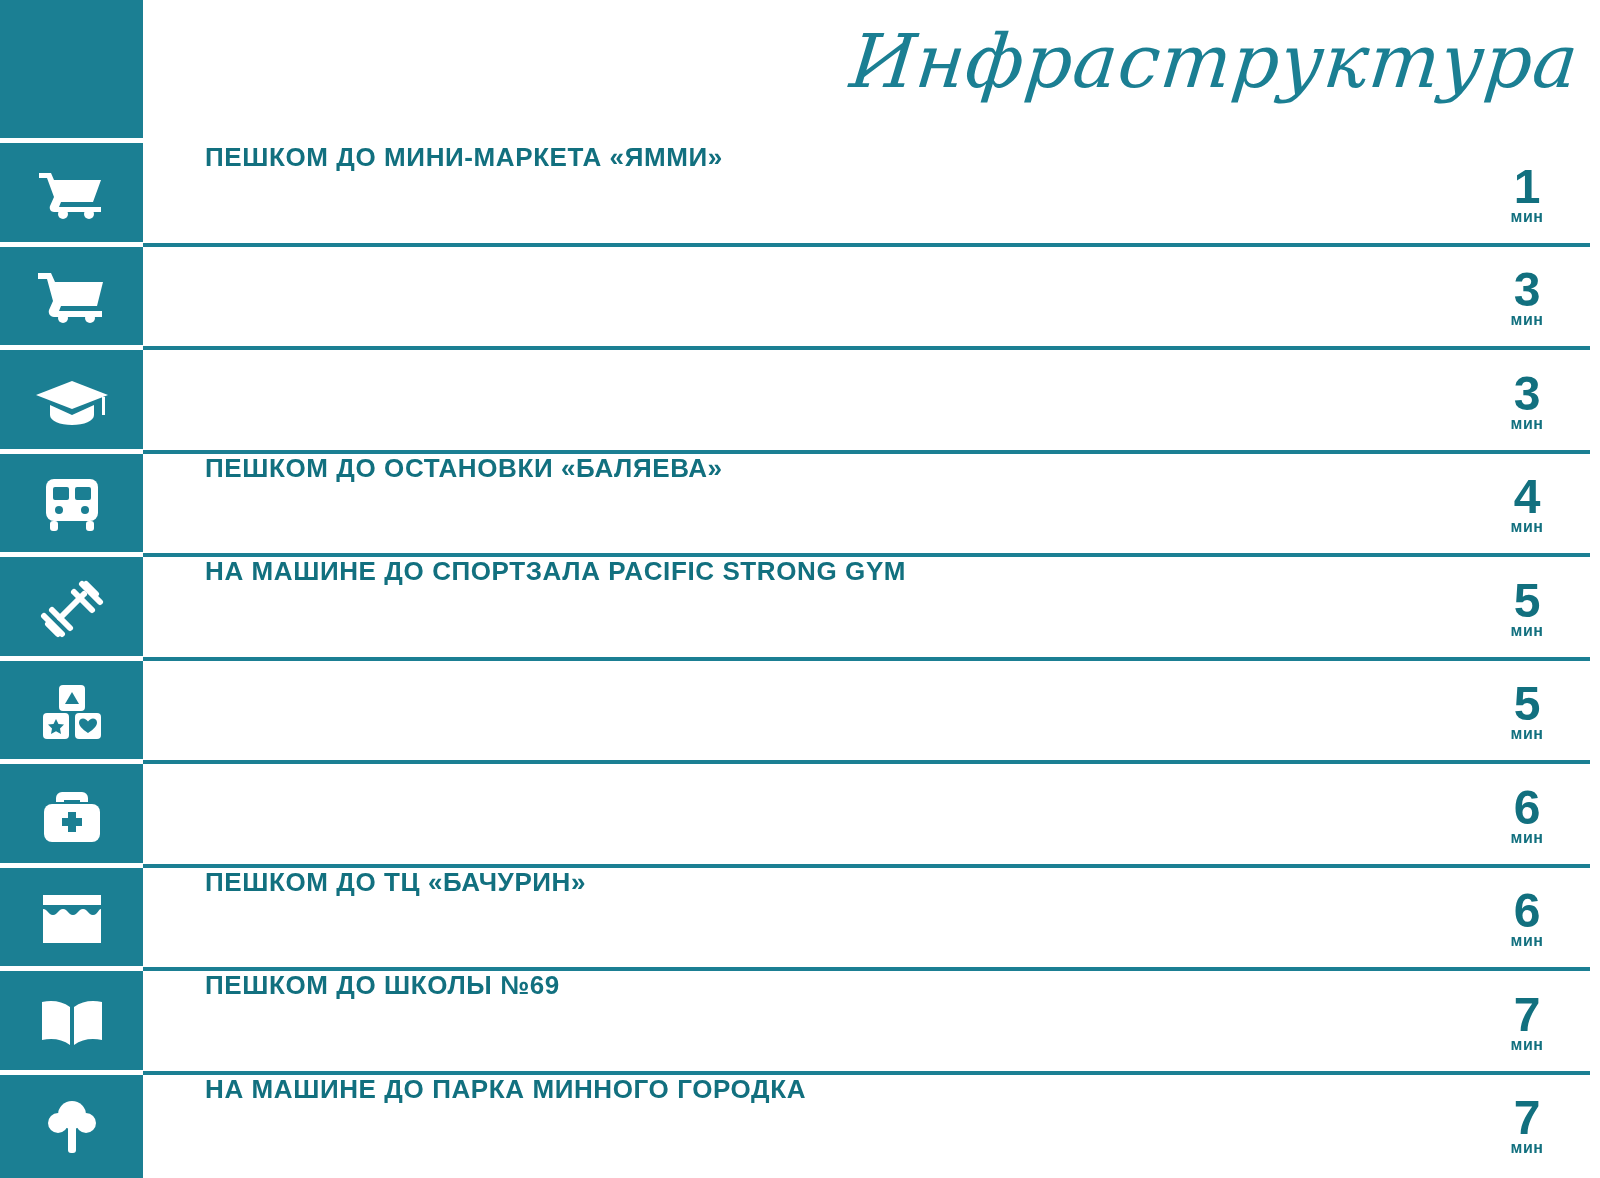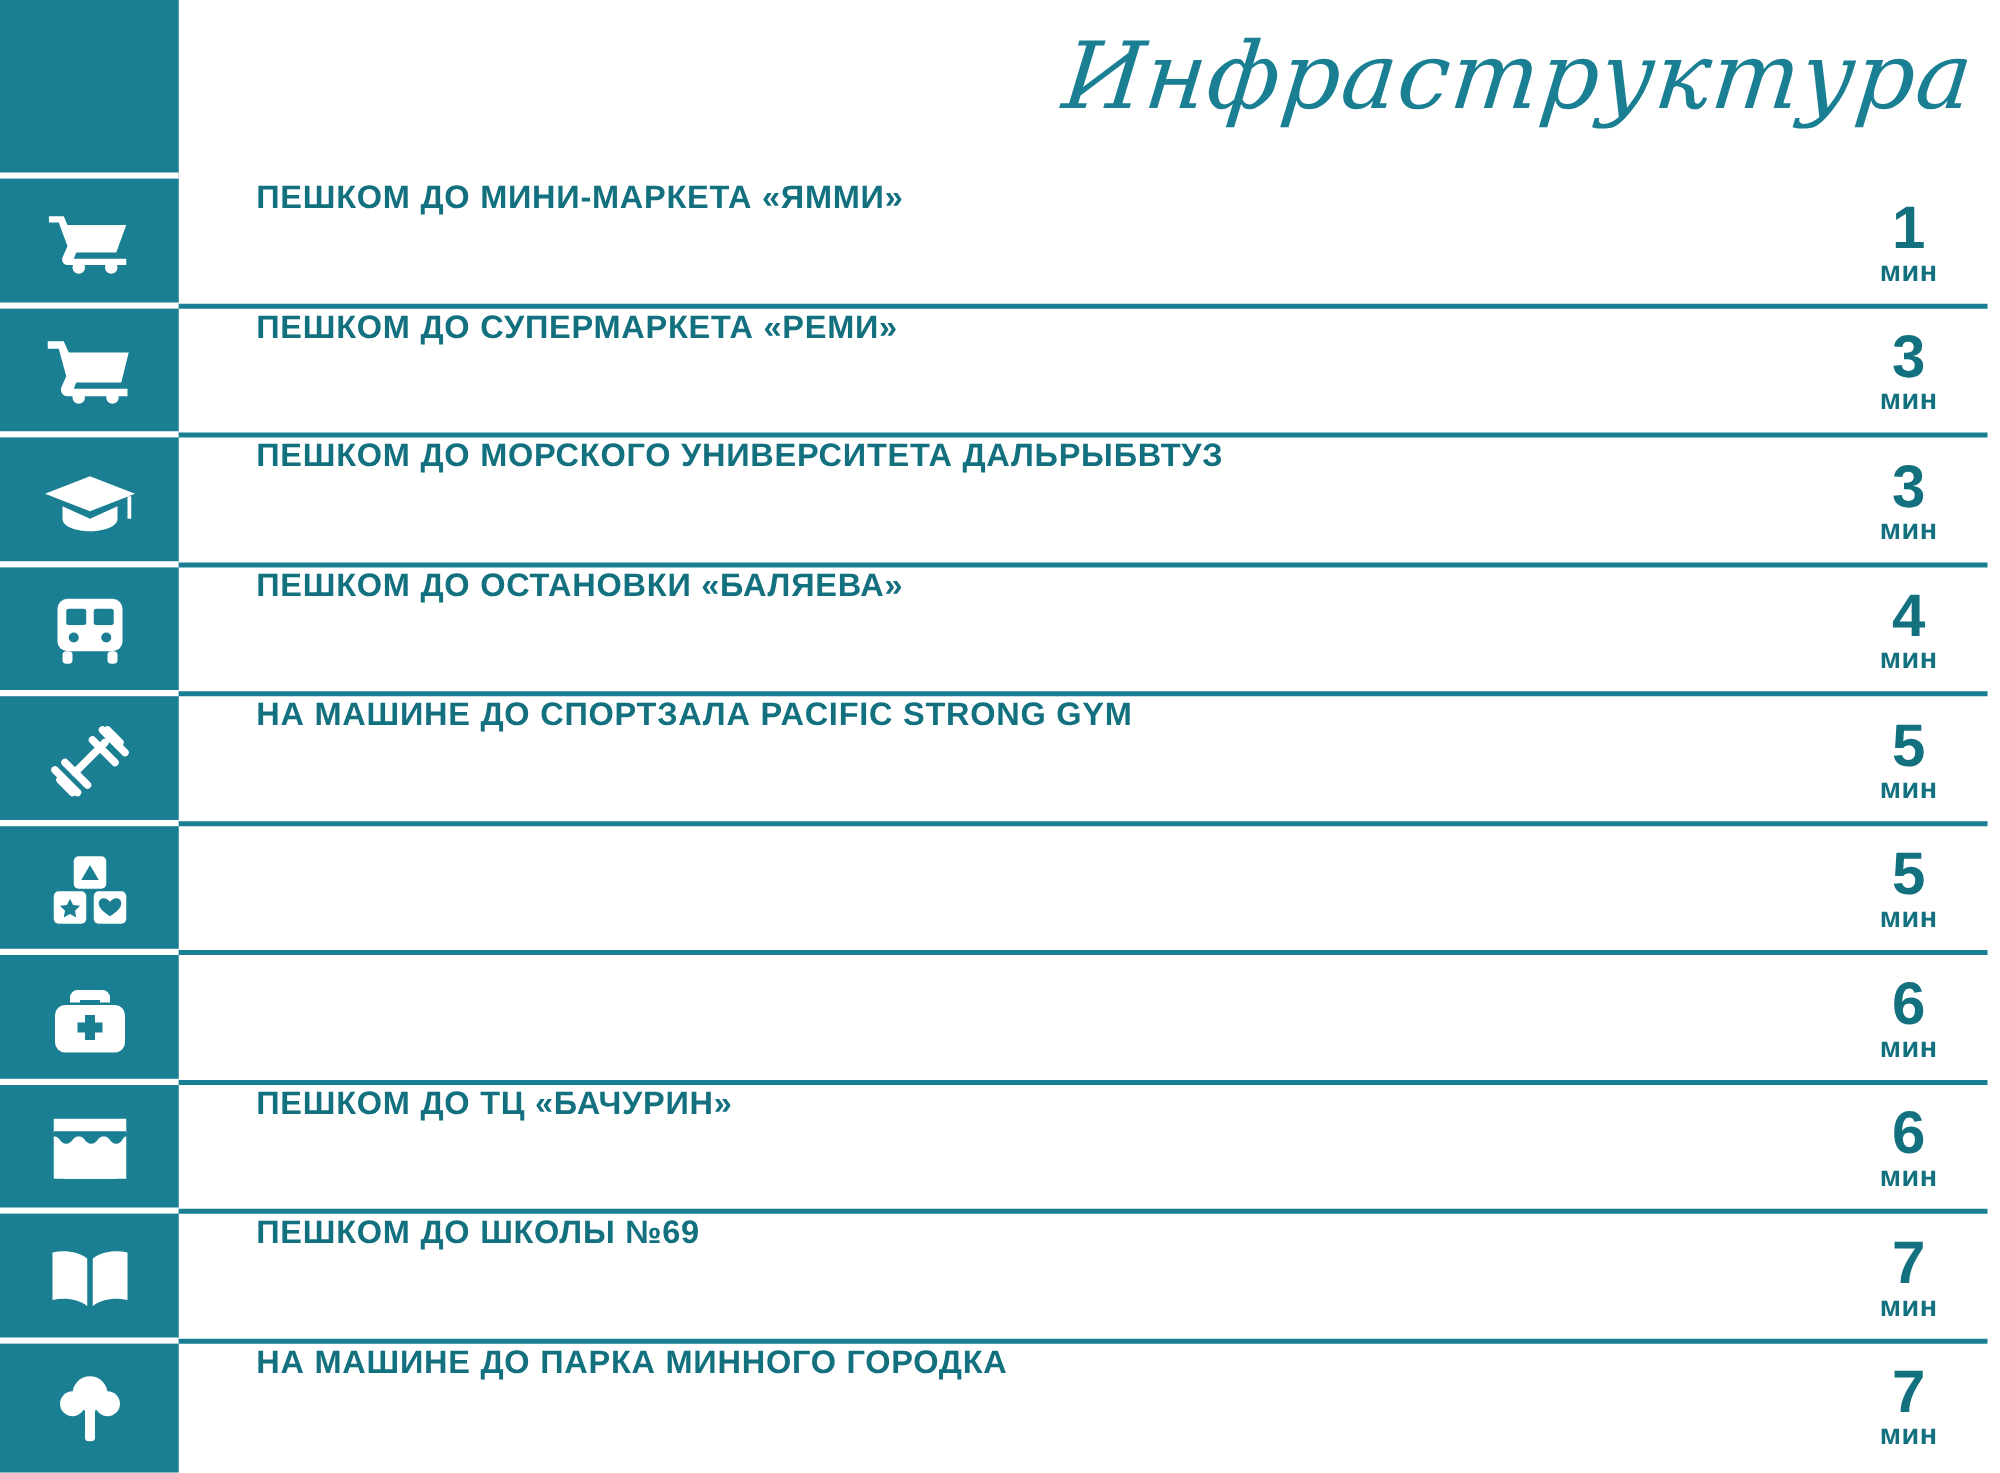--- a/index.html
+++ b/index.html
@@ -113,21 +113,21 @@
     font-family: "Liberation Sans", sans-serif;
     font-weight: bold;
     font-size: 48px;
     line-height: 0.92;
     color: #12707f;
     display: block;
   }
   .time .unit {
     font-family: "Liberation Sans", sans-serif;
     font-weight: bold;
-    font-size: 23px;
+    font-size: 16px;
     line-height: 1;
     color: #12707f;
     display: block;
     letter-spacing: 0.5px;
   }
 
   .icon-svg { display: block; }
 
   
   .top-left-strip {
@@ -182,40 +182,38 @@
       <div class="icon-cell">
         <span>
           <svg class="icon-svg" width="68" height="54" viewBox="0 0 68 54" fill="#ffffff">
             <path d="M0 2h13l4 9h48l-6 24H23l-2 5h43v6H16c-4 0-6-4-5-7l4-9L9 8H0z"></path>
             <circle cx="25" cy="47" r="5"></circle>
             <circle cx="52" cy="47" r="5"></circle>
           </svg>
         </span>
       </div>
       <div class="content-cell">
-        <div class="label">ПЕШКОМ ДО СУПЕРМАРКЕТА «РЕМИ»</div>
         <div class="time">
           <span class="num">3</span>
           <span class="unit">мин</span>
         </div>
       </div>
     </div>
 
     <div class="row">
       <div class="icon-cell">
         <span>
           <svg class="icon-svg" width="72" height="50" viewBox="0 0 72 50" fill="#ffffff">
             <path d="M36 4 0 18l36 14 36-14z"></path>
             <path d="M14 28v10c0 6 10 10 22 10s22-4 22-10V28L36 38z"></path>
             <rect x="66" y="20" width="3" height="18"></rect>
           </svg>
         </span>
       </div>
       <div class="content-cell">
-        <div class="label">ПЕШКОМ ДО МОРСКОГО УНИВЕРСИТЕТА ДАЛЬРЫБВТУЗ</div>
         <div class="time">
           <span class="num">3</span>
           <span class="unit">мин</span>
         </div>
       </div>
     </div>
 
     <div class="row">
       <div class="icon-cell">
         <span>

